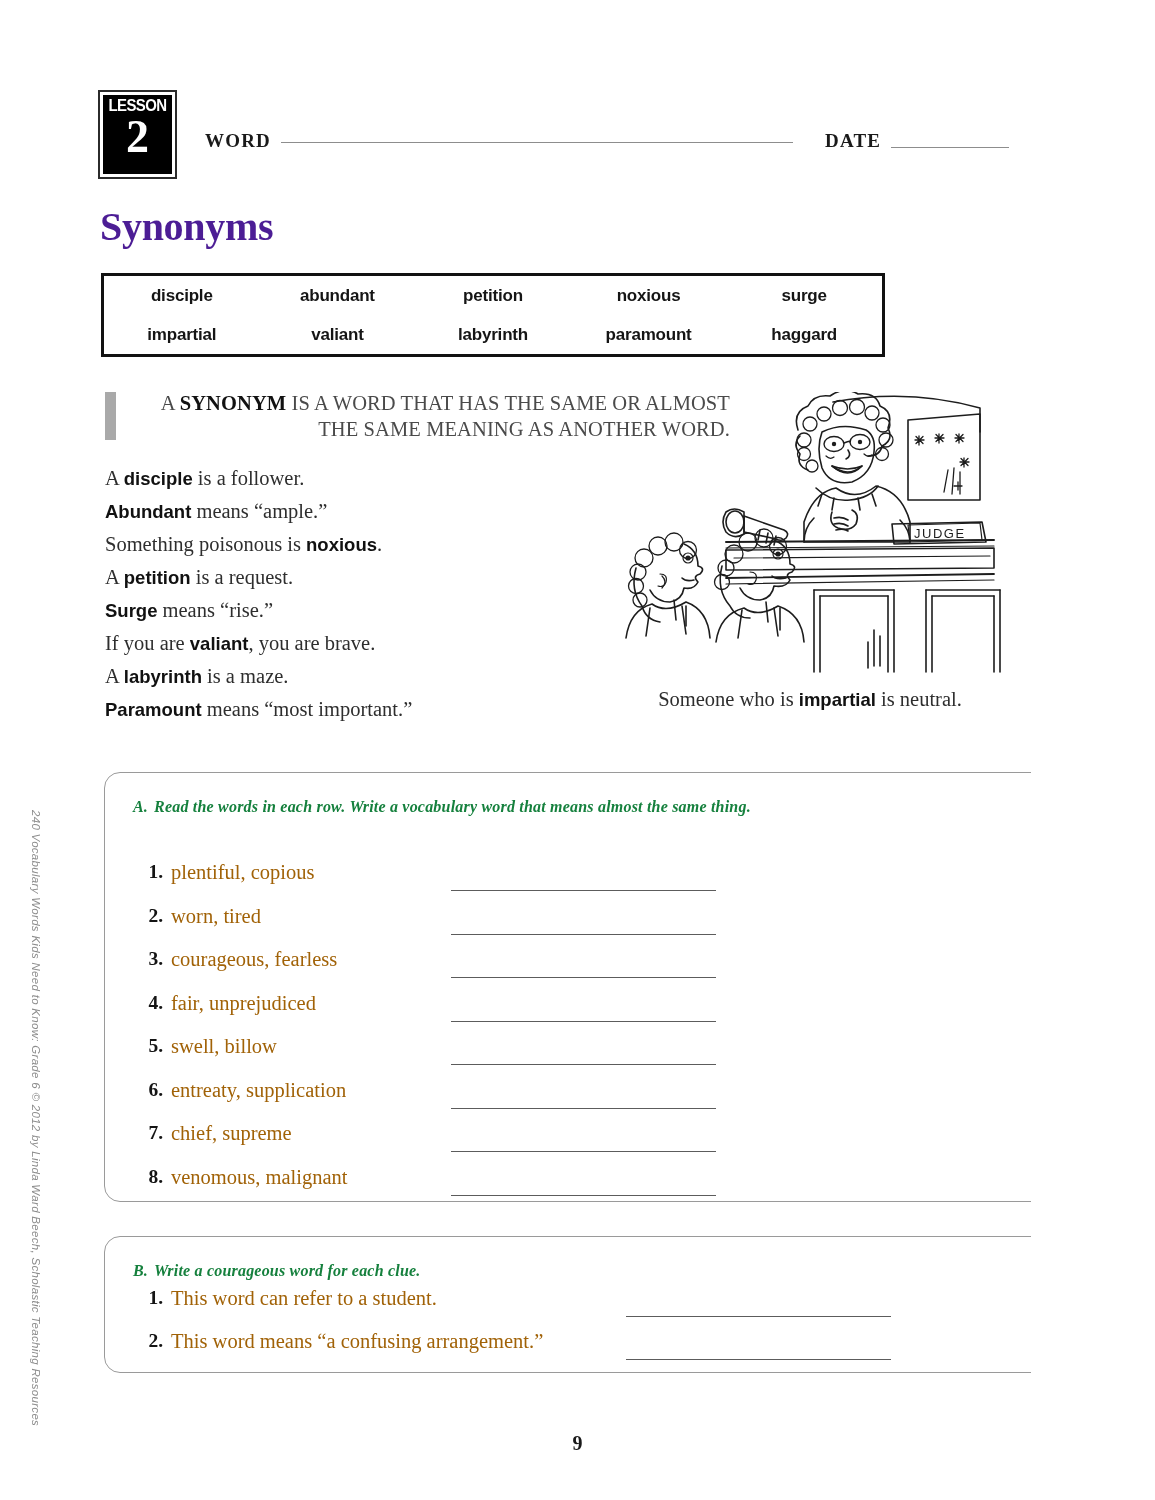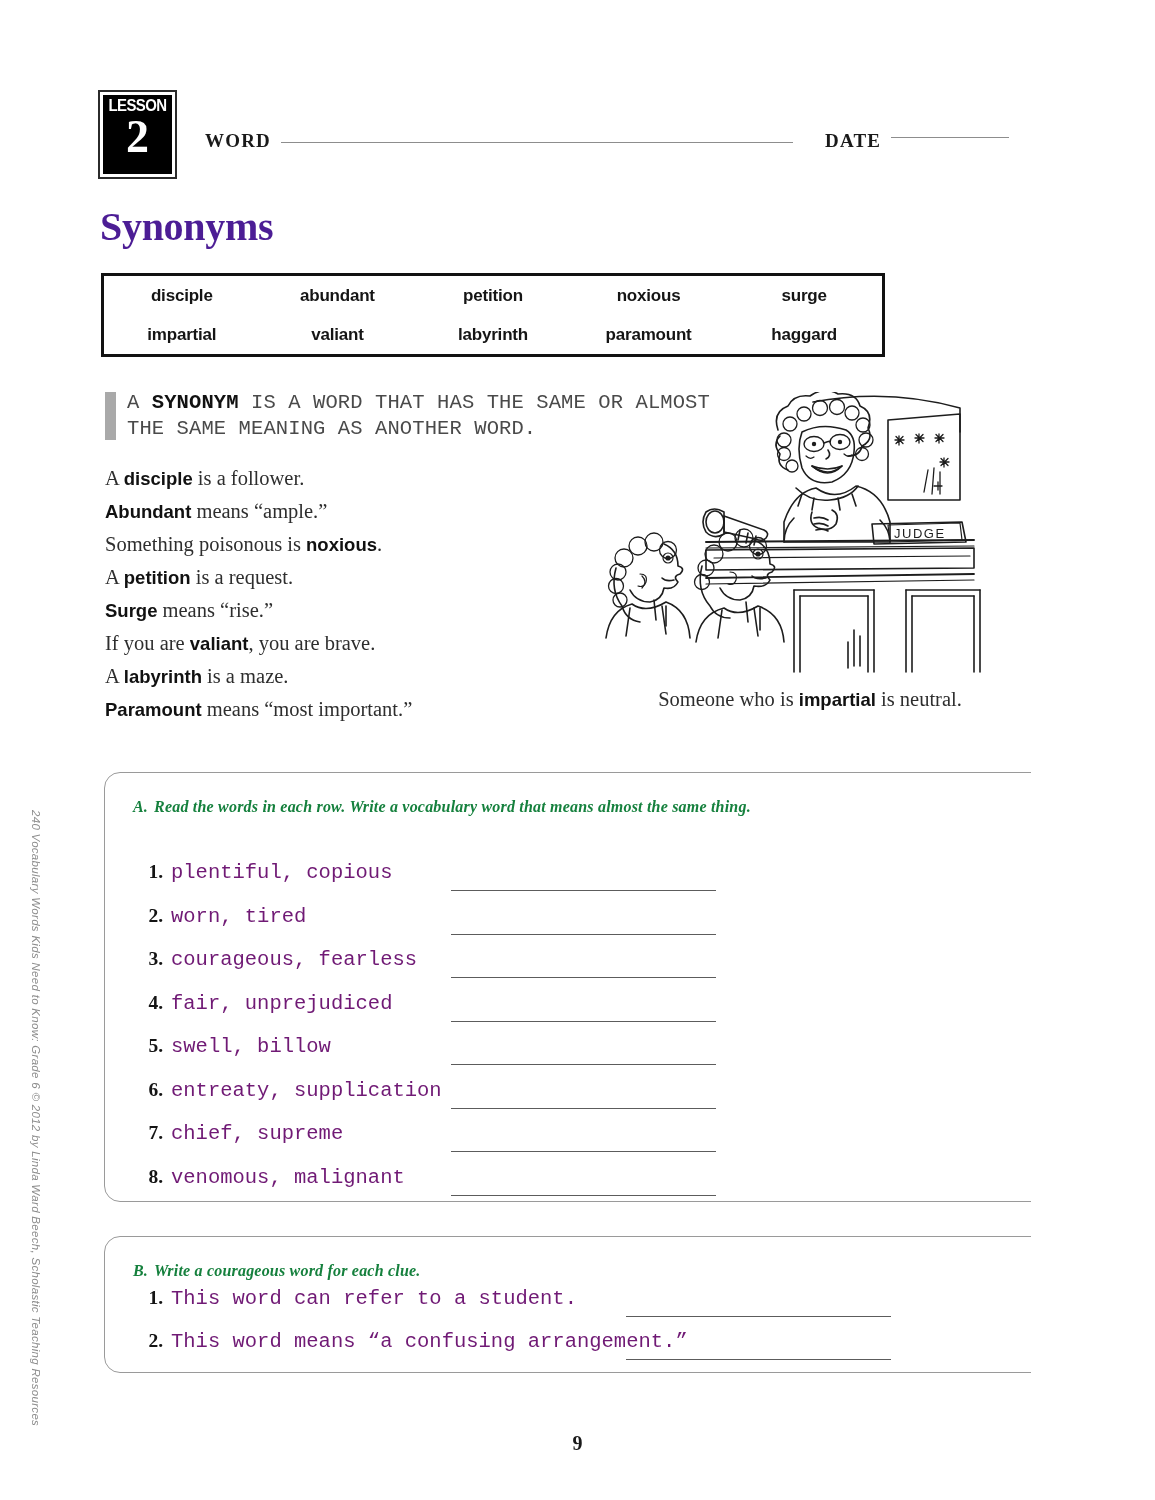--- a/index.html
+++ b/index.html
@@ -78,21 +78,21 @@
   }
   .rule {
     border-bottom: 1.5px solid #8d8d8d;
     height: 1px;
     margin-left: 10px;
     position: relative;
     top: -4px;
   }
   .rule.name-rule { width: 512px; }
   .rule.date-rule { width: 118px; }
-  .date-group { margin-left: 32px; display: flex; align-items: center; }
+  .date-group { margin-left: 32px; display: flex; align-items: flex-end; }
 
   
   .page-title {
     position: absolute;
     left: 100px;
     top: 203px;
     font-family: "Liberation Serif", serif;
     font-weight: bold;
     font-size: 40px;
     letter-spacing: -0.3px;
@@ -135,25 +135,26 @@
   .callout-bar {
     position: absolute;
     left: 0;
     top: 2px;
     width: 11px;
     height: 48px;
     background: #a9a9a9;
   }
   .callout-text {
     margin-left: 22px;
-    font-family: Liberation Mono, monospace;
+    font-family: Liberation Serif, serif;
     font-size: 20.5px;
     line-height: 26px;
     color: #4a4a4a;
     letter-spacing: 0.1px;
+    text-align: right;
   }
   .callout-text b {
     color: #111111;
     font-weight: bold;
   }
 
   
   .definitions {
     position: absolute;
     left: 105px;
@@ -169,21 +170,21 @@
   .def-line b {
     font-family: "Liberation Sans", sans-serif;
     font-weight: bold;
     font-size: 18.5px;
     color: #111111;
   }
 
   
   .illustration {
     position: absolute;
-    left: 588px;
+    left: 608px;
     top: 392px;
     width: 400px;
     height: 285px;
   }
   .illustration svg { display: block; }
   .illus-caption {
     position: absolute;
     left: 600px;
     top: 688px;
     width: 420px;
@@ -250,23 +251,23 @@
   .item-num {
     font-family: "Liberation Serif", serif;
     font-weight: bold;
     font-size: 19.5px;
     color: #141414;
     width: 24px;
     text-align: right;
     flex: 0 0 24px;
   }
   .item-text {
-    font-family: Liberation Mono, monospace;
+    font-family: Liberation Serif, serif;
     font-size: 20.5px;
-    color: #701a75;
+    color: #a16207;
     padding-left: 8px;
     white-space: nowrap;
   }
   .answer-line {
     position: absolute;
     border-bottom: 1.5px solid #5c5c5c;
     height: 1px;
   }
   #exercise-a .answer-line {
     left: 312px;

